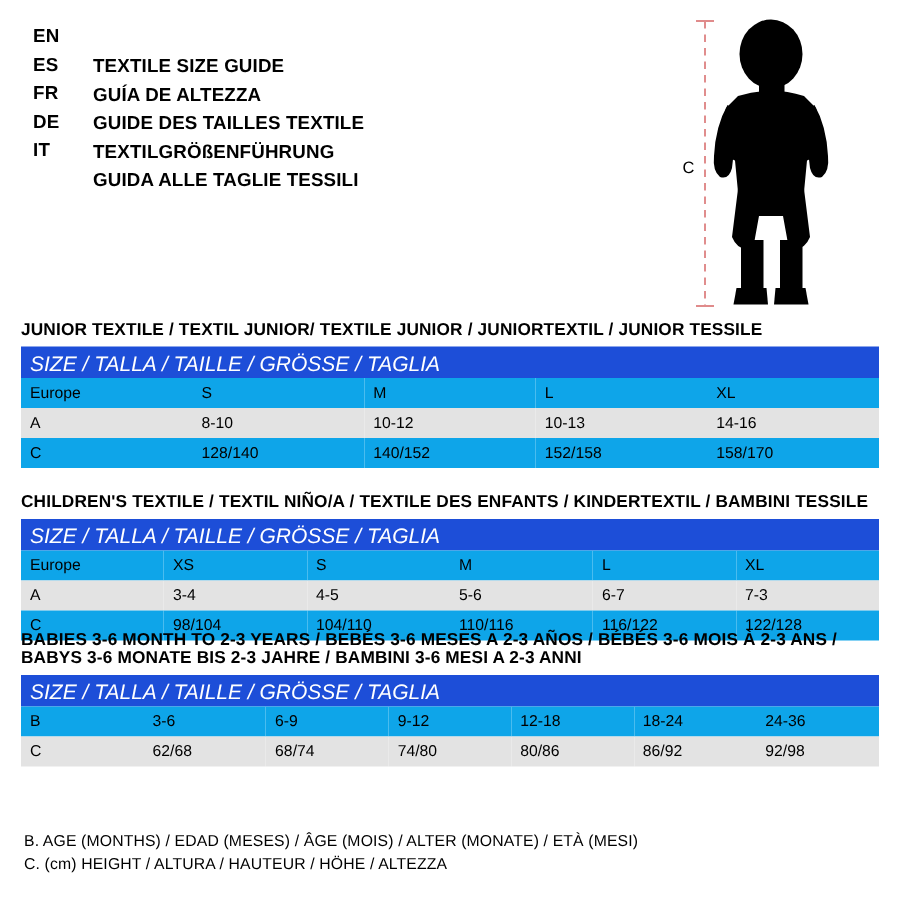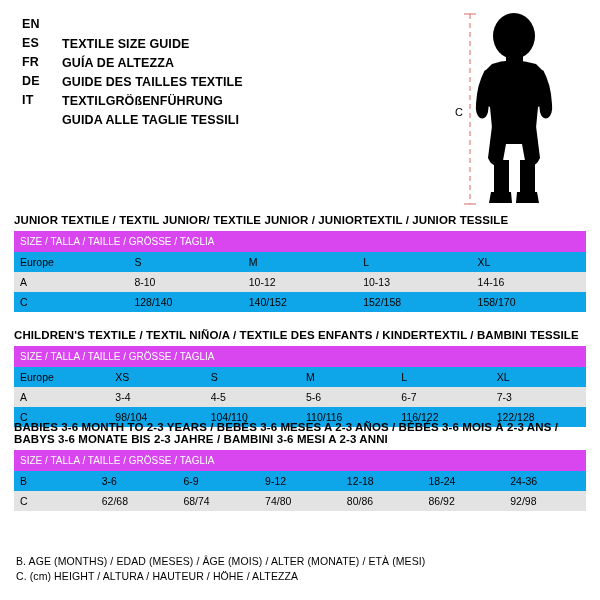--- a/index.html
+++ b/index.html
@@ -78,25 +78,26 @@
     width: 100%;
     table-layout: fixed;
     font-size: 10.5px;
   }
   table.size-table td {
     padding: 2px 0 2px 6px;
     vertical-align: middle;
     height: 16px;
   }
   tr.head-row td {
-    background: #d946ef;
+    background: #1d4ed8;
     color: #ffffff;
     font-weight: normal;
-    font-size: 10px;
+    font-size: 14px;
     height: 17px;
+    font-style: italic;
   }
   tr.shade td {
     background: #e3e3e3;
   }
   tr.plain td {
     background: #0ea5e9;
   }
   td.col-label {
     width: 88px;
   }

